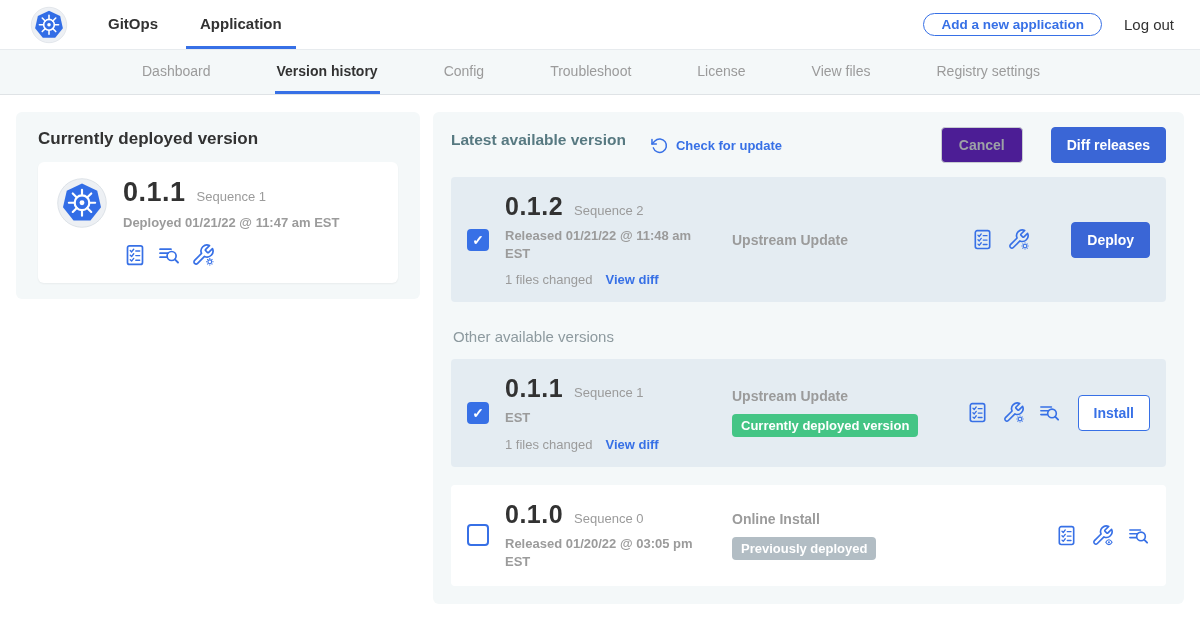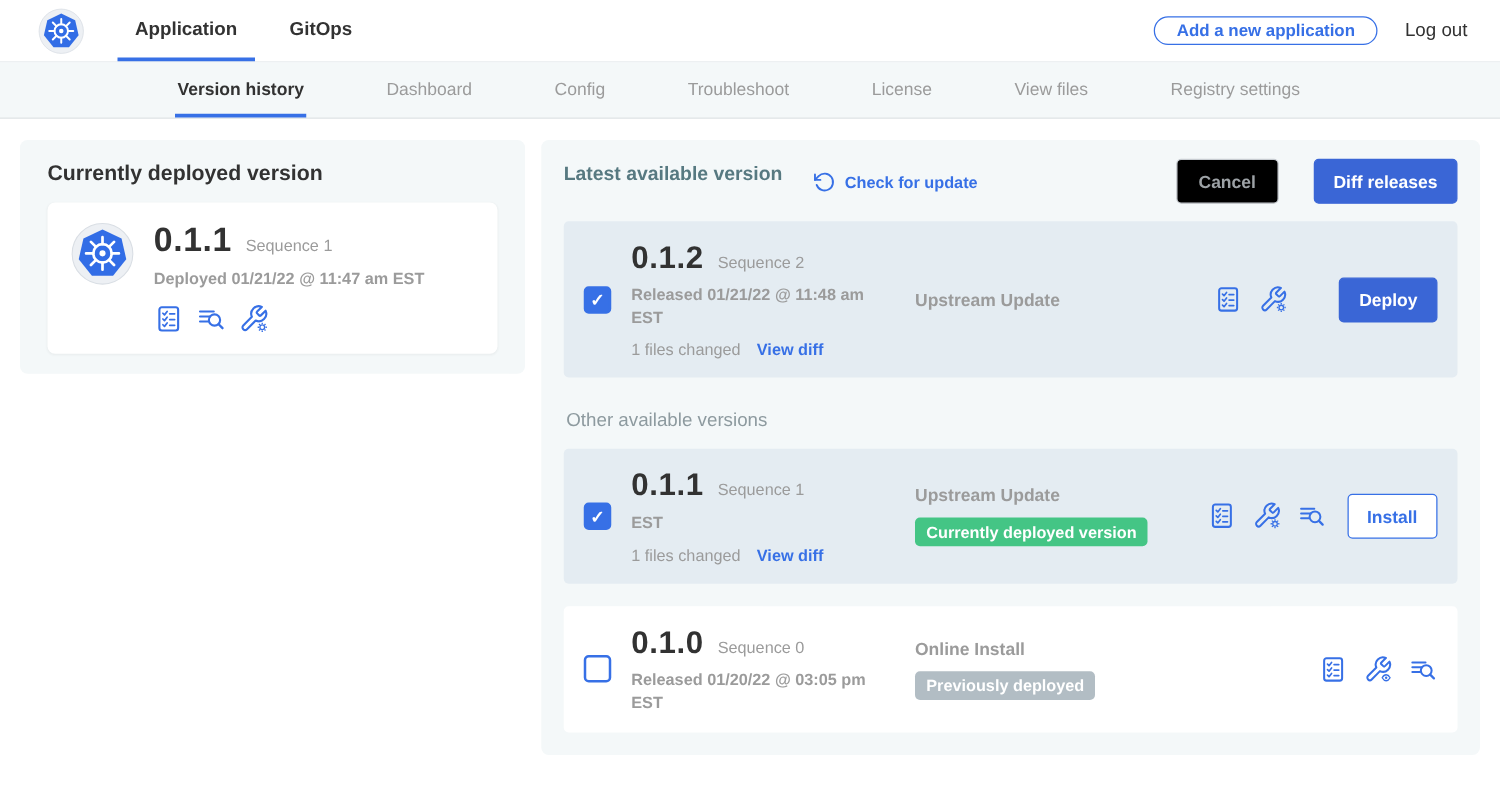--- a/index.html
+++ b/index.html
@@ -57,21 +57,21 @@
   
   .right-panel { flex:1; padding:15px 18px 18px; }
   .rp-header { display:flex; align-items:center; }
   .rp-header h2 { font-size:15.5px; font-weight:700; color:var(--heading-slate);
     position:relative; top:-5px; }
   .link-action { display:flex; align-items:center; gap:7px; margin-left:24px;
     color:var(--accent-blue); font-size:13px; font-weight:700; cursor:pointer; }
   .link-action .ic { width:19px; height:19px; }
   .btn { border-radius:4px; font-size:14px; font-weight:700; cursor:pointer;
     font-family:inherit; padding:9px 15px; }
-  .btn-cancel { margin-left:auto; background:#000000; border:1px solid #c7ccd1;
+  .btn-cancel { margin-left:auto; background:#4c1d95; border:1px solid #c7ccd1;
     color:#9da2a6; font-weight:600; padding:9px 17px; }
   .btn-primary { background:var(--button-blue); border:1px solid var(--button-blue);
     color:#fff; margin-left:28px; }
   .btn-secondary { background:#fff; border:1px solid var(--accent-blue);
     color:var(--accent-blue); margin-left:4px; }
 
   .version-card { border-radius:4px; padding:15px 16px; margin-top:14px;
     display:flex; align-items:center; gap:16px; background:#fff; }
   .version-card.selected { background:var(--card-selected); }
 
@@ -170,32 +170,32 @@
       </g>
     </symbol>
   </defs>
 </svg>
 
 <header class="top-nav">
   <svg class="brand-logo">
       <use href="#sym-k8s"></use>
     </svg>
   <nav class="top-tabs">
+    <div class="top-tab">GitOps</div>
     <div class="top-tab active">Application</div>
-    <div class="top-tab">GitOps</div>
   </nav>
   <div class="top-right">
     <button class="pill-btn">Add a new application</button>
     <span class="logout">Log out</span>
   </div>
 </header>
 
 <nav class="sub-nav">
+  <div class="sub-item">Dashboard</div>
   <div class="sub-item active">Version history</div>
-  <div class="sub-item">Dashboard</div>
   <div class="sub-item">Config</div>
   <div class="sub-item">Troubleshoot</div>
   <div class="sub-item">License</div>
   <div class="sub-item">View files</div>
   <div class="sub-item">Registry settings</div>
 </nav>
 
 <main class="main">
 
   <section class="panel left-panel">

